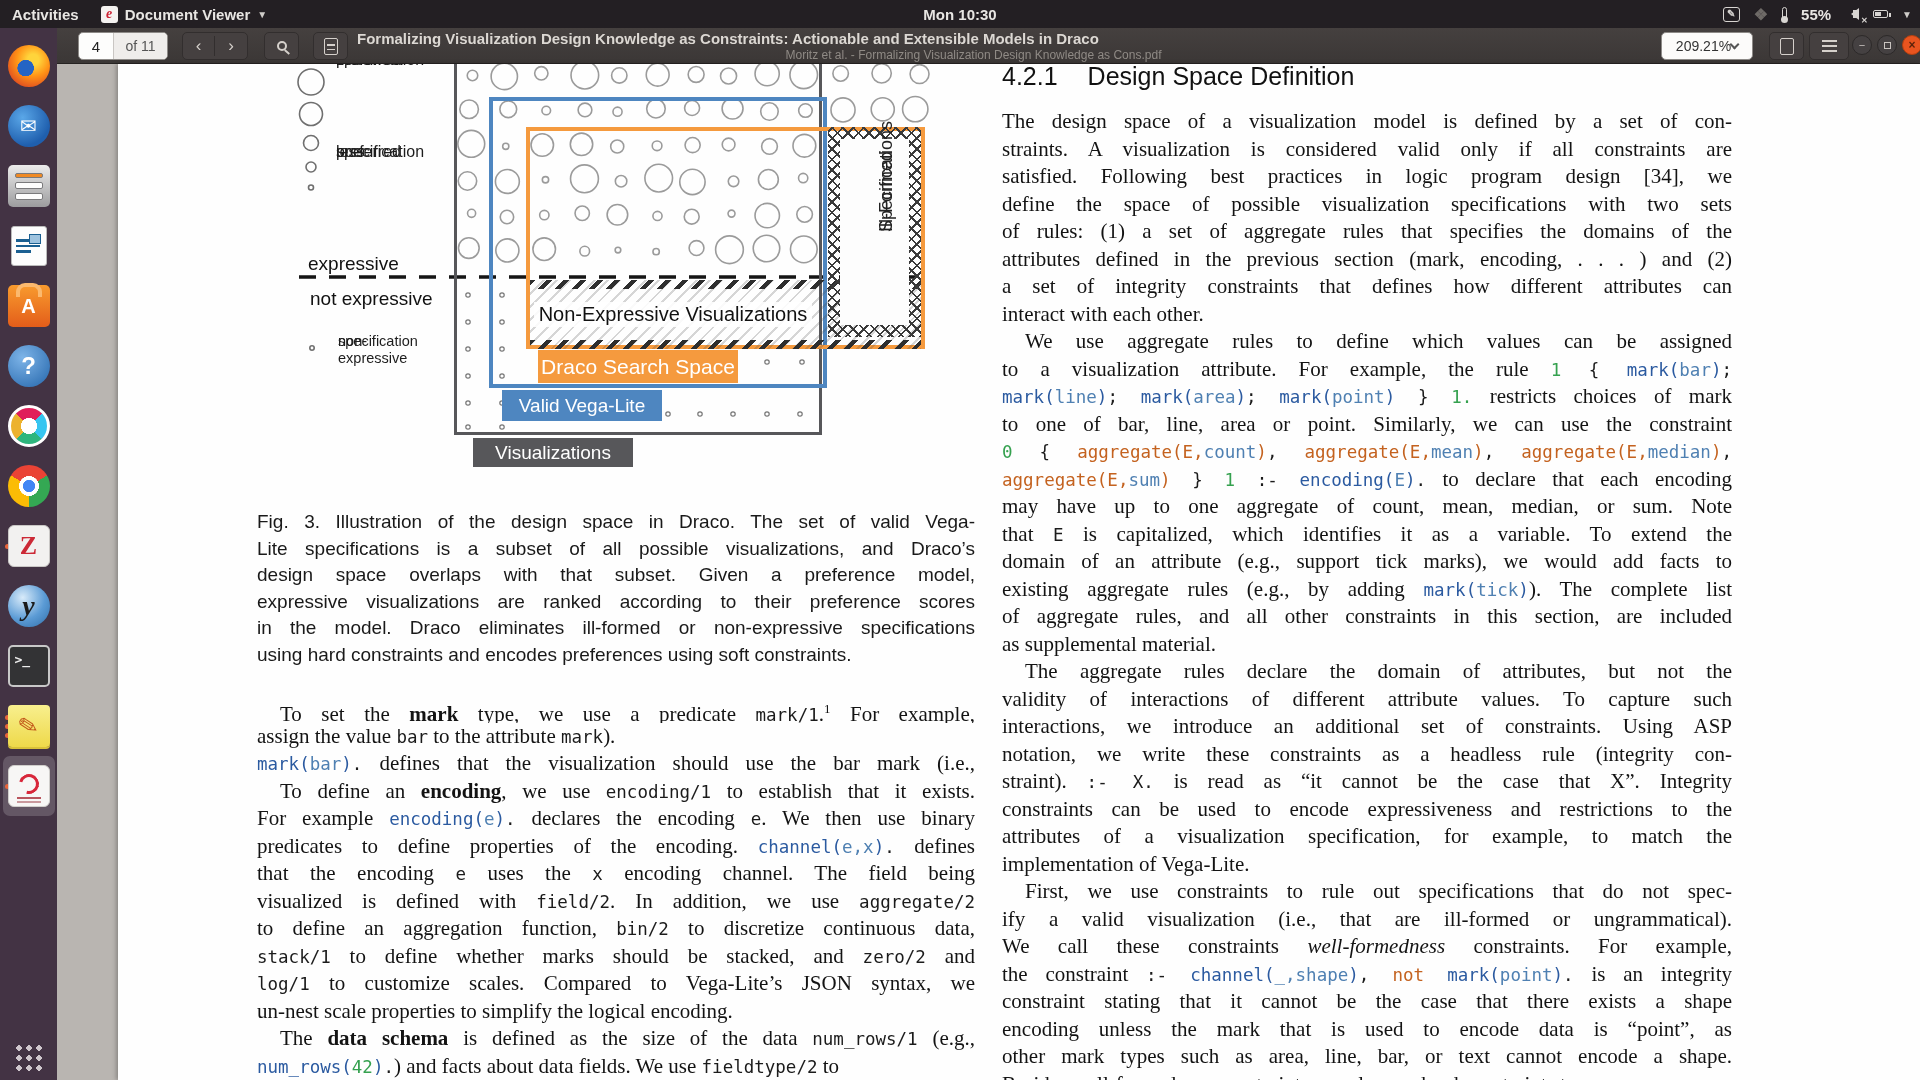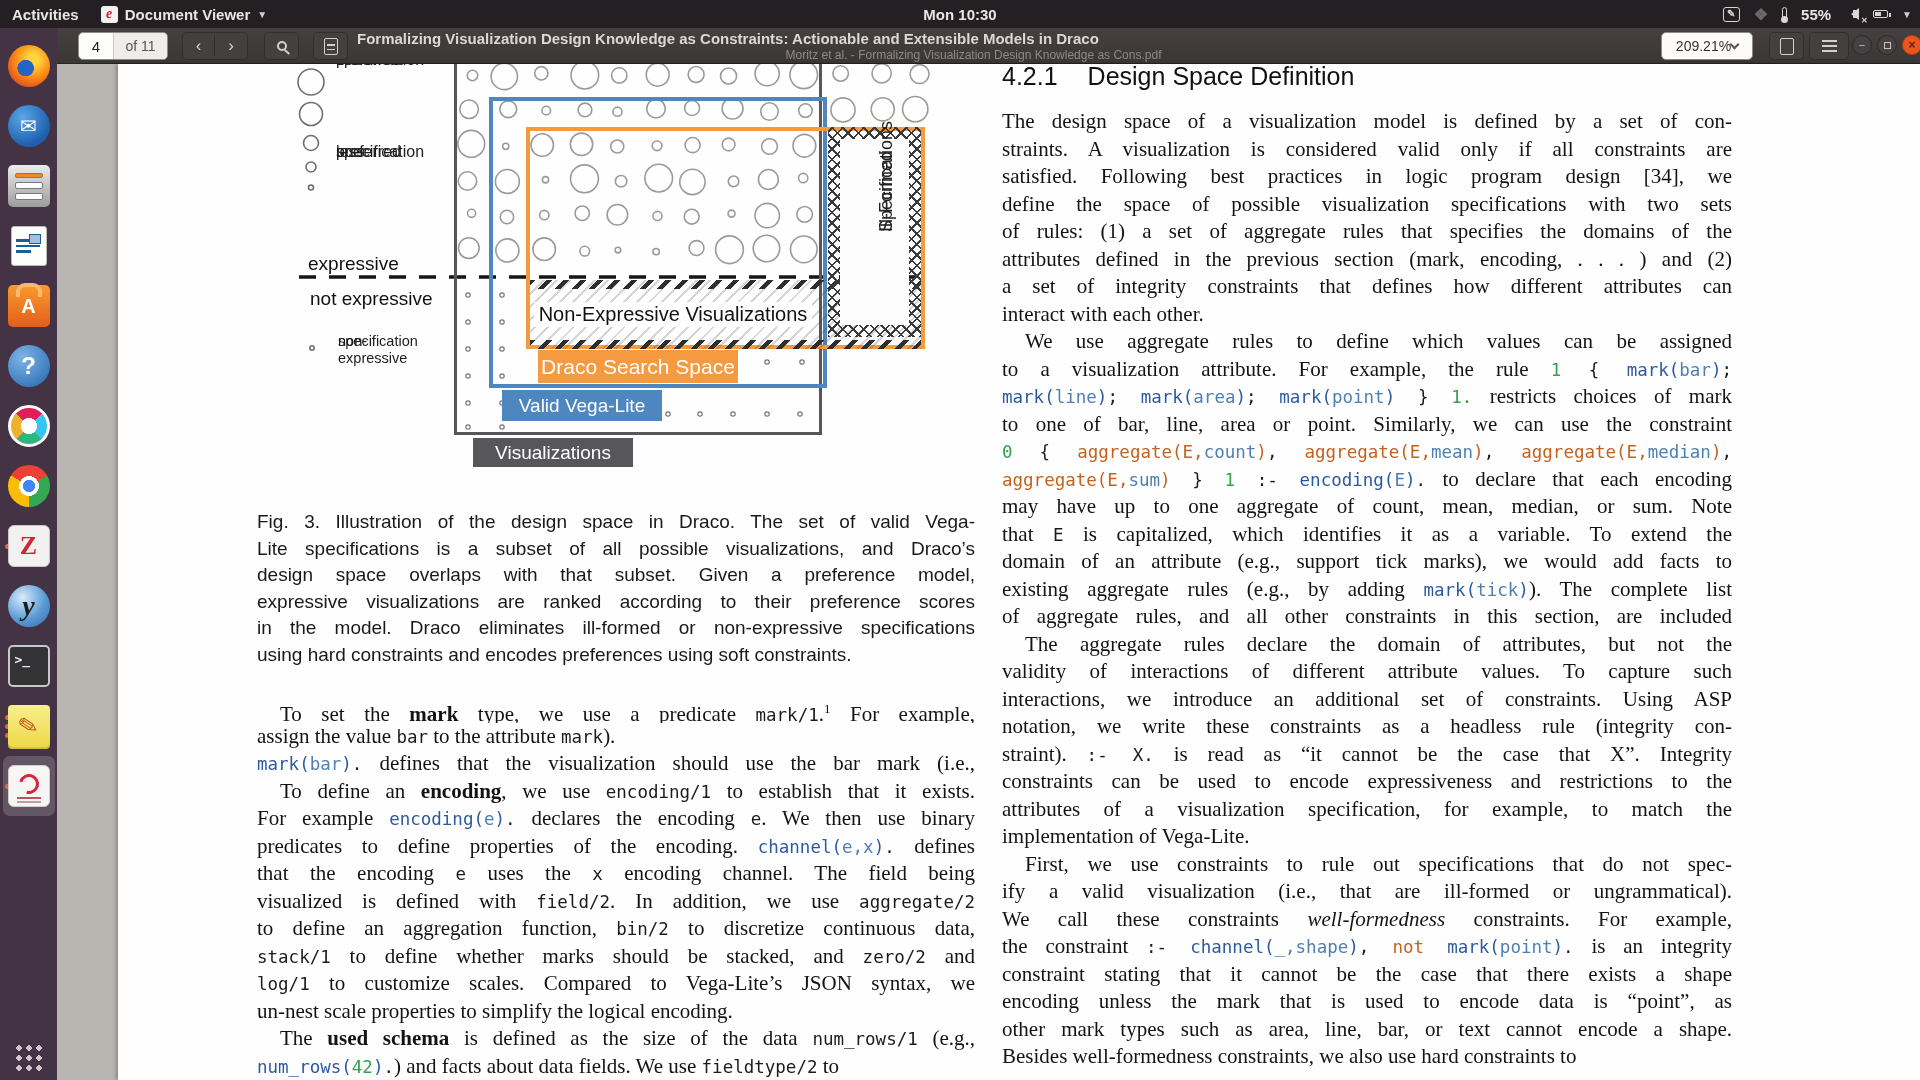--- a/index.html
+++ b/index.html
@@ -417,21 +417,21 @@
           <div class="tl"><span class="cm cp">mark(</span><span class="cm ca">bar</span><span class="cm cp">)</span><span class="cm">.</span><span> defines that the visualization should use the bar mark (i.e.,</span></div>
           <div class="tl ind"><span>To define an </span><span class="tb">encoding</span><span>, we use </span><span class="cm">encoding/1</span><span> to establish that it exists.</span></div>
           <div class="tl"><span>For example </span><span class="cm cp">encoding(</span><span class="cm ca">e</span><span class="cm cp">)</span><span class="cm">.</span><span> declares the encoding </span><span class="cm">e</span><span>. We then use binary</span></div>
           <div class="tl"><span>predicates to define properties of the encoding. </span><span class="cm cp">channel(</span><span class="cm ca">e,x</span><span class="cm cp">)</span><span class="cm">.</span><span> defines</span></div>
           <div class="tl"><span>that the encoding </span><span class="cm">e</span><span> uses the </span><span class="cm">x</span><span> encoding channel.  The field being</span></div>
           <div class="tl"><span>visualized is defined with </span><span class="cm">field/2</span><span>. In addition, we use </span><span class="cm">aggregate/2</span></div>
           <div class="tl"><span>to define an aggregation function, </span><span class="cm">bin/2</span><span> to discretize continuous data,</span></div>
           <div class="tl"><span class="cm">stack/1</span><span> to define whether marks should be stacked, and </span><span class="cm">zero/2</span><span> and</span></div>
           <div class="tl"><span class="cm">log/1</span><span> to customize scales. Compared to Vega-Lite’s JSON syntax, we</span></div>
           <div class="tl last"><span>un-nest scale properties to simplify the logical encoding.</span></div>
-          <div class="tl ind"><span>The </span><span class="tb">used schema</span><span> is defined as the size of the data </span><span class="cm">num_rows/1</span><span> (e.g.,</span></div>
+          <div class="tl ind"><span>The </span><span class="tb">data schema</span><span> is defined as the size of the data </span><span class="cm">num_rows/1</span><span> (e.g.,</span></div>
           <div class="tl last"><span class="cm cp">num_rows(</span><span class="cm cg">42</span><span class="cm cp">)</span><span class="cm">.</span><span>) and facts about data fields.  We use </span><span class="cm">fieldtype/2</span><span> to</span></div>
         </div>
 
       <div class="col rc-head">
         <span>4.2.1</span>
         <span>Design Space Definition</span>
       </div>
       <div class="col rc-body" id="rc-body">
           <div class="tl"><span>The design space of a visualization model is defined by a set of con-</span></div>
           <div class="tl"><span>straints. A visualization is considered valid only if all constraints are</span></div>
@@ -445,20 +445,21 @@
           <div class="tl"><span>to a visualization attribute.  For example, the rule </span><span class="cm cg">1</span><span class="cm"> {  </span><span class="cm cp">mark(</span><span class="cm ca">bar</span><span class="cm cp">)</span><span class="cm">;</span></div>
           <div class="tl"><span class="cm cp">mark(</span><span class="cm ca">line</span><span class="cm cp">)</span><span class="cm">; </span><span class="cm cp">mark(</span><span class="cm ca">area</span><span class="cm cp">)</span><span class="cm">; </span><span class="cm cp">mark(</span><span class="cm ca">point</span><span class="cm cp">)</span><span class="cm"> } </span><span class="cm cg">1.</span><span> restricts choices of mark</span></div>
           <div class="tl"><span>to one of bar, line, area or point. Similarly, we can use the constraint</span></div>
           <div class="tl"><span class="cm cg">0</span><span class="cm"> { </span><span class="cm co">aggregate(E,</span><span class="cm ca">count</span><span class="cm co">)</span><span class="cm">, </span><span class="cm co">aggregate(E,</span><span class="cm ca">mean</span><span class="cm co">)</span><span class="cm">, </span><span class="cm co">aggregate(E,</span><span class="cm ca">median</span><span class="cm co">)</span><span class="cm">,</span></div>
           <div class="tl"><span class="cm co">aggregate(E,</span><span class="cm ca">sum</span><span class="cm co">)</span><span class="cm"> } </span><span class="cm cg">1</span><span class="cm"> :- </span><span class="cm cp">encoding(</span><span class="cm ca">E</span><span class="cm cp">)</span><span class="cm">.</span><span> to declare that each encoding</span></div>
           <div class="tl"><span>may have up to one aggregate of count, mean, median, or sum. Note</span></div>
           <div class="tl"><span>that </span><span class="cm">E</span><span> is capitalized, which identifies it as a variable.  To extend the</span></div>
           <div class="tl"><span>domain of an attribute (e.g., support tick marks), we would add facts to</span></div>
           <div class="tl"><span>existing aggregate rules (e.g., by adding </span><span class="cm cp">mark(</span><span class="cm ca">tick</span><span class="cm cp">)</span><span>).  The complete list</span></div>
           <div class="tl"><span>of aggregate rules, and all other constraints in this section, are included</span></div>
+          <div class="tl last"><span>as supplemental material.</span></div>
           <div class="tl ind"><span>The aggregate rules declare the domain of attributes, but not the</span></div>
           <div class="tl"><span>validity of interactions of different attribute values.  To capture such</span></div>
           <div class="tl"><span>interactions, we introduce an additional set of constraints. Using ASP</span></div>
           <div class="tl"><span>notation, we write these constraints as a headless rule (integrity con-</span></div>
           <div class="tl"><span>straint).  </span><span class="cm">:- X.</span><span> is read as “it cannot be the case that X”.  Integrity</span></div>
           <div class="tl"><span>constraints can be used to encode expressiveness and restrictions to the</span></div>
           <div class="tl"><span>attributes of a visualization specification, for example, to match the</span></div>
           <div class="tl last"><span>implementation of Vega-Lite.</span></div>
           <div class="tl ind"><span>First, we use constraints to rule out specifications that do not spec-</span></div>
           <div class="tl"><span>ify a valid visualization (i.e., that are ill-formed or ungrammatical).</span></div>

